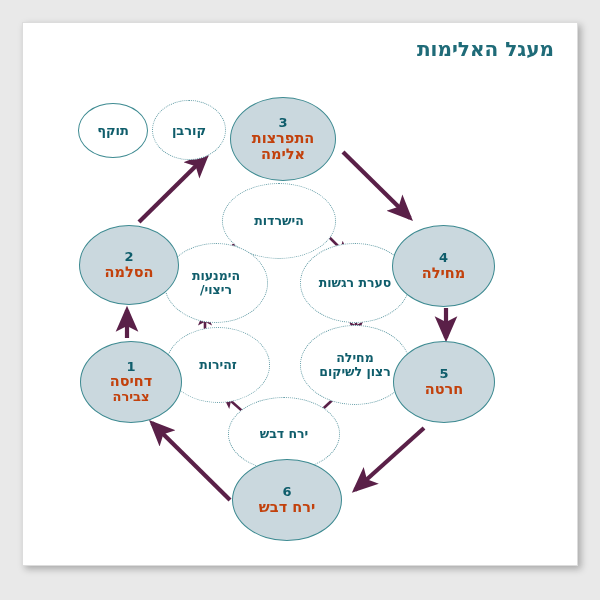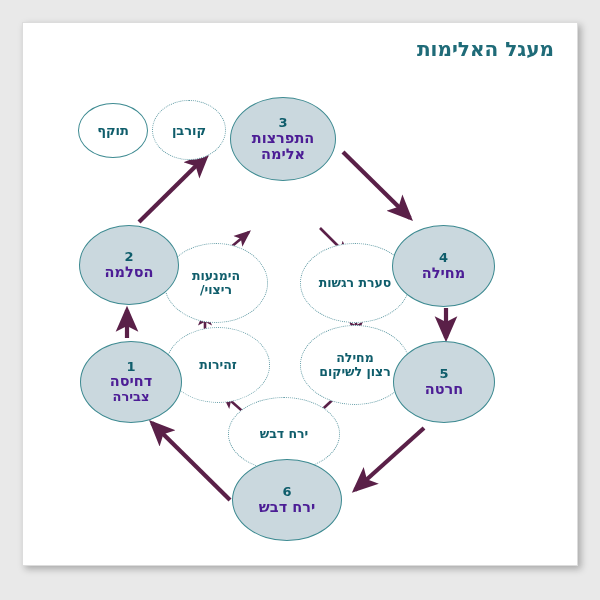--- a/index.html
+++ b/index.html
@@ -42,21 +42,21 @@
     border-radius:50%;
     color:#0f5d6b;
   }
   .node.victim{
     background:#ffffff;
     border:1.6px dotted #5f9aa4;
     border-radius:50%;
     color:#0f5d6b;
   }
   .node .num{font-size:13px;font-weight:bold;line-height:1.05;color:#0f5d6b;}
-  .node .lbl{font-size:14.5px;font-weight:bold;line-height:1.12;color:#4c1d95;}
+  .node .lbl{font-size:14.5px;font-weight:bold;line-height:1.12;color:#c2410c;}
   .node .lbl.sm{font-size:13px;}
   .node.victim .lbl{font-size:12.5px;font-weight:bold;color:#0f5d6b;}
 
   .legend-item{
     position:absolute;
     display:flex;align-items:center;justify-content:center;
     direction:rtl;text-align:center;
   }
   .legend-item.perp{
     background:#ffffff;border:1.4px solid #3d8a91;border-radius:50%;
@@ -136,20 +136,23 @@
     <div class="title">מעגל האלימות</div>
   </div>
 
   <div class="legend-item perp" style="left:78px;top:103px;width:68px;height:53px;">
     <span>תוקף</span>
   </div>
   <div class="legend-item victim" style="left:152px;top:100px;width:72px;height:58px;">
     <span>קורבן</span>
   </div>
 
+  <div class="node victim" style="left:222px;top:183px;width:114px;height:76px;">
+    <div class="lbl">הישרדות</div>
+  </div>
 
   <div class="node victim" style="left:164px;top:243px;width:104px;height:80px;">
     <div class="lbl">הימנעות</div>
     <div class="lbl">ריצוי/</div>
   </div>
 
   <div class="node victim" style="left:300px;top:243px;width:110px;height:80px;">
     <div class="lbl">סערת רגשות</div>
   </div>
 

